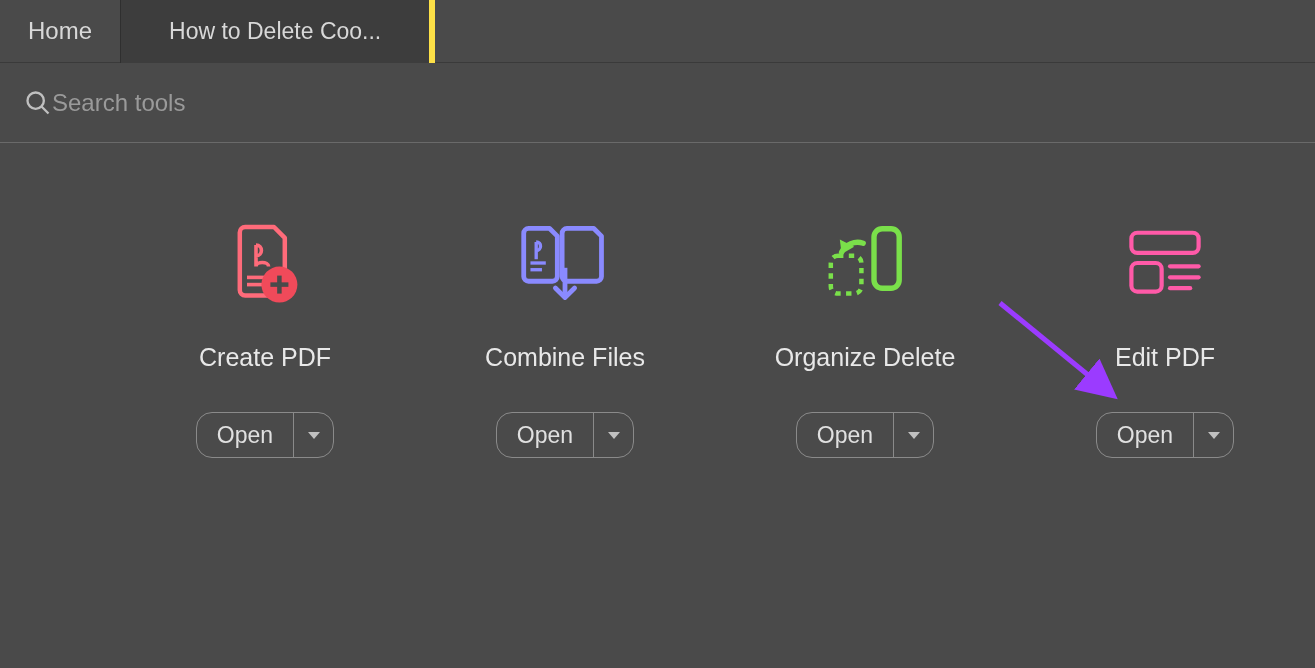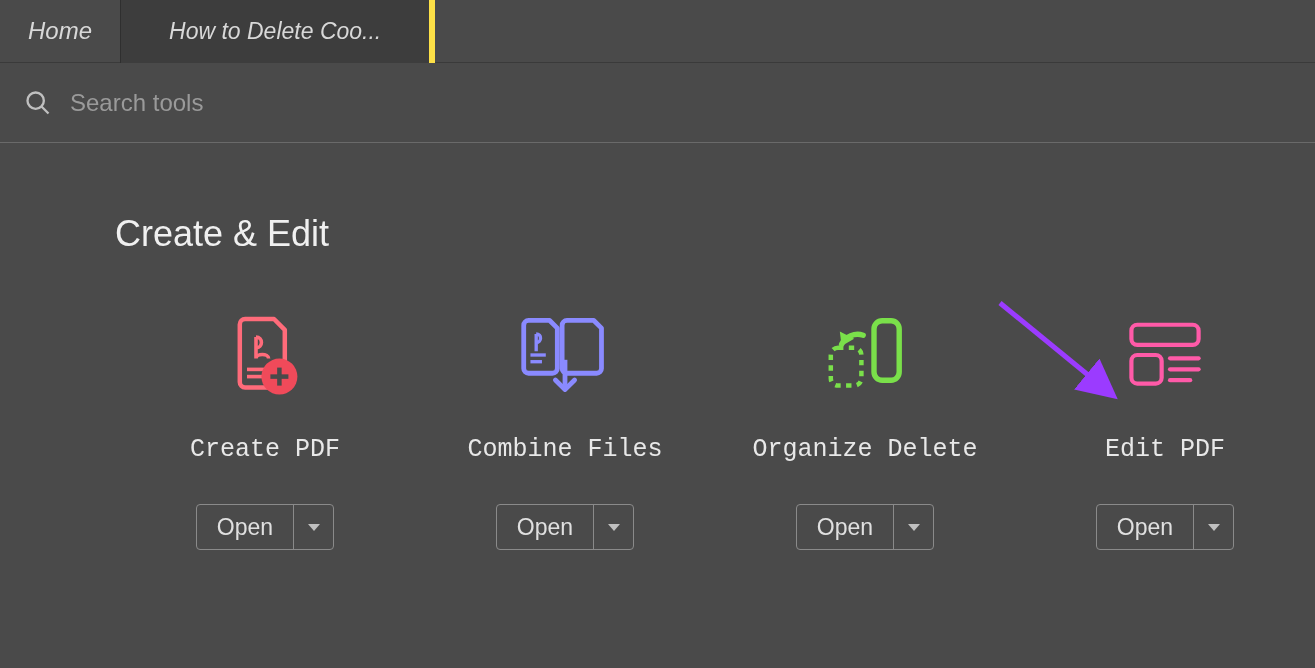--- a/index.html
+++ b/index.html
@@ -14,21 +14,20 @@
       width: 1315px;
       height: 668px;
       overflow: hidden;
     }
     .tab-bar {
       display: flex;
       align-items: center;
       height: 63px;
       border-bottom: 1px solid #3a3a3a;
       background: #4a4a4a;
-      font-style: italic;
     }
     .tab {
       height: 63px;
       display: flex;
       align-items: center;
       padding: 0 28px;
       font-size: 24px;
       color: #d8d8d8;
       cursor: pointer;
       position: relative;
@@ -52,21 +51,20 @@
       padding: 0 48px;
       color: #d8d8d8;
       font-size: 23px;
     }
     .search-bar {
       display: flex;
       align-items: center;
       height: 80px;
       border-bottom: 1px solid #6a6a6a;
       padding: 0 24px;
-      gap: 18px;
     }
     .search-icon {
       width: 28px;
       height: 28px;
       color: #c0c0c0;
       flex-shrink: 0;
     }
     .search-input {
       flex: 1;
       background: transparent;
@@ -105,26 +103,25 @@
       height: 100px;
       display: flex;
       align-items: center;
       justify-content: center;
     }
     .tool-name {
       font-size: 25px;
       color: #e8e8e8;
       margin-top: 30px;
       margin-bottom: 40px;
-      font-family: Liberation Mono, monospace;
     }
     .open-btn-group {
       display: flex;
       border: 1px solid #8a8a8a;
-      border-radius: 4px;
+      border-radius: 16px;
       overflow: hidden;
       height: 46px;
     }
     .open-btn {
       background: transparent;
       border: none;
       color: #e0e0e0;
       font-size: 23px;
       padding: 0 20px;
       cursor: pointer;
@@ -165,21 +162,20 @@
 
 <div class="search-bar">
   <svg class="search-icon" viewBox="0 0 24 24" fill="none" stroke="currentColor" stroke-width="2">
     <circle cx="10" cy="10" r="7"></circle>
     <line x1="21" y1="21" x2="15" y2="15"></line>
   </svg>
   <input class="search-input" type="text" placeholder="Search tools" style="">
 </div>
 
 <div class="content">
-  <h2 class="section-title">Create &amp; Edit</h2>
 
   <div class="tools-grid">
 
     <div class="tool-card">
       <div class="tool-icon-wrap">
         <svg viewBox="0 0 100 100" width="90" height="90">
           <path d="M28 10 h32 l12 12 v58 a6 6 0 0 1 -6 6 h-38 a6 6 0 0 1 -6 -6 v-64 a6 6 0 0 1 6 -6 z" fill="none" stroke="#ff6b7a" stroke-width="5" stroke-linejoin="round"></path>
           <path d="M40 30 c8 0 8 12 0 12 m0 -12 v24 c0 -6 14 -6 14 0" fill="none" stroke="#ff6b7a" stroke-width="4"></path>
           <line x1="30" y1="66" x2="54" y2="66" stroke="#ff6b7a" stroke-width="4"></line>
           <line x1="30" y1="74" x2="48" y2="74" stroke="#ff6b7a" stroke-width="4"></line>

